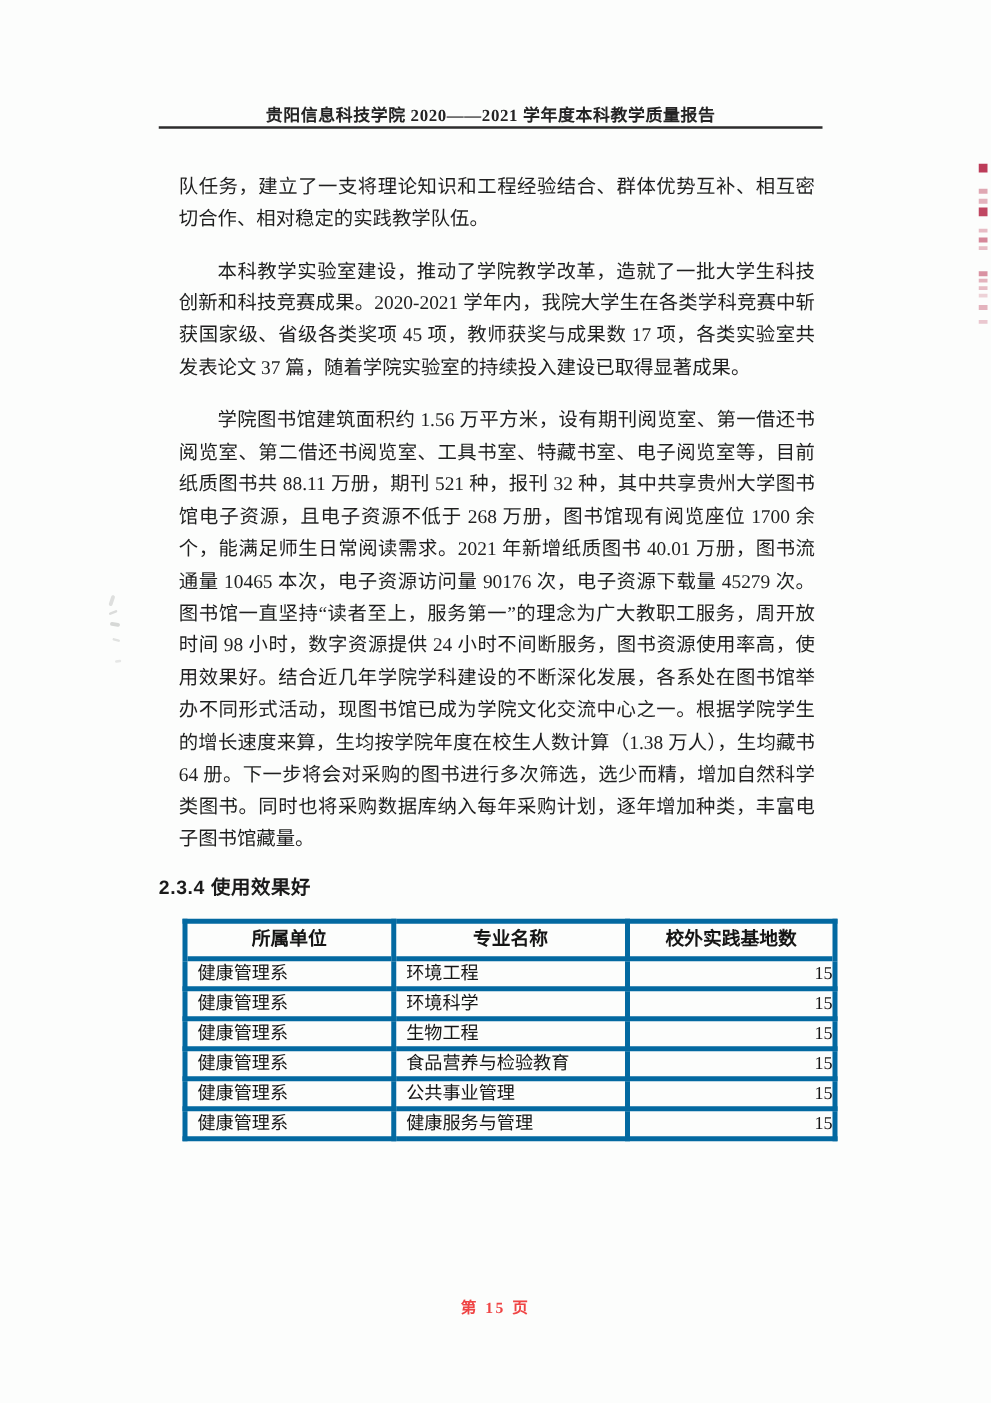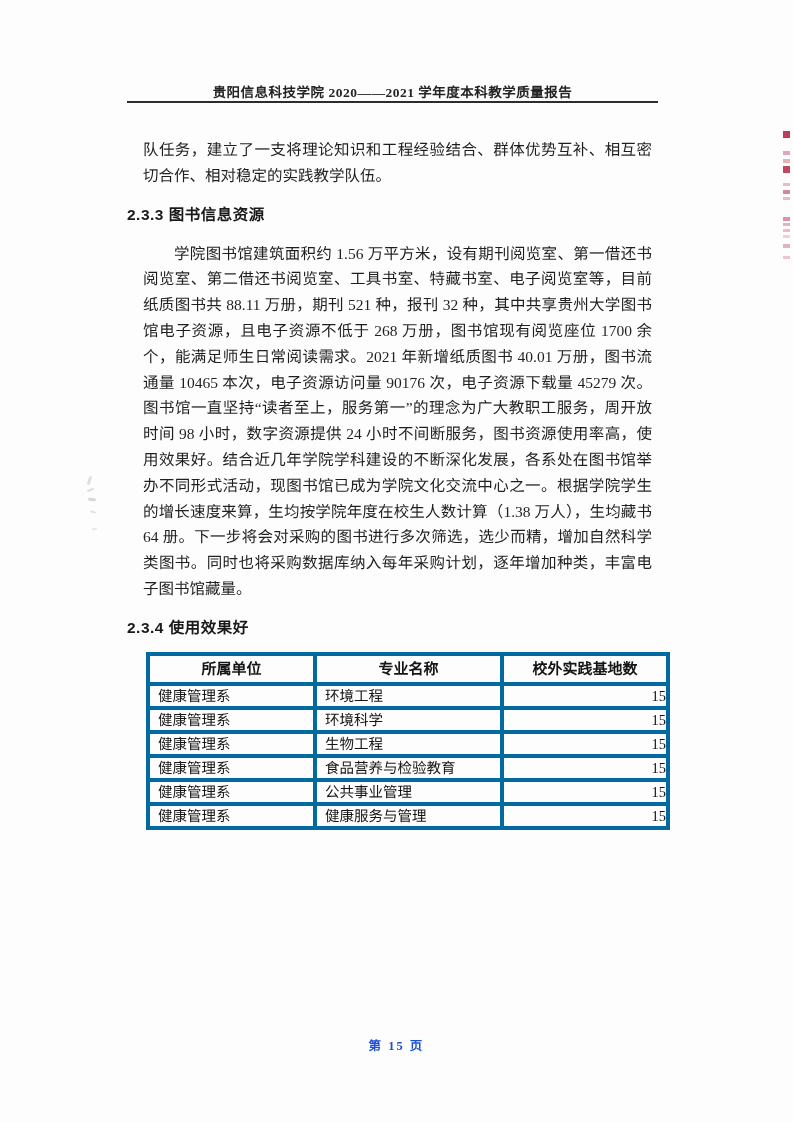--- a/index.html
+++ b/index.html
@@ -56,41 +56,41 @@
     font-weight: bold; font-size: 15px; text-align: center;
     height: 23px; padding: 0; border-bottom-width: 2px;
   }
   table.base-table td { height: 20px; padding: 0 0 0 8px; line-height: 18px; }
   table.base-table td.num { text-align: right; padding: 0; }
 
   
   .footer {
     position: absolute; top: 1035px; left: 0; width: 793px;
     text-align: center; font-size: 12.5px; font-weight: bold;
-    letter-spacing: 2px; color: #1d4ed8;
+    letter-spacing: 2px; color: #ef4444;
   }
 
   
   .red-mark { position: absolute; left: 783px; width: 7px; background: #b52747; }
   .pencil { position: absolute; background: #8f938f; border-radius: 2px; }
 </style>
 </head>
 <body>
 
 <div class="page">
 
   <div class="running-head">贵阳信息科技学院 2020——2021 学年度本科教学质量报告</div>
   <div class="head-rule"></div>
 
   <div class="content">
 
     <p>队任务，建立了一支将理论知识和工程经验结合、群体优势互补、相互密切合作、相对稳定的实践教学队伍。</p>
 
+    <p class="indent">本科教学实验室建设，推动了学院教学改革，造就了一批大学生科技创新和科技竞赛成果。2020-2021 学年内，我院大学生在各类学科竞赛中斩获国家级、省级各类奖项 45 项，教师获奖与成果数 17 项，各类实验室共发表论文 37 篇，随着学院实验室的持续投入建设已取得显著成果。</p>
 
-    <div class="sec-heading">2.3.3 图书信息资源</div>
 
     <p class="indent">学院图书馆建筑面积约 1.56 万平方米，设有期刊阅览室、第一借还书阅览室、第二借还书阅览室、工具书室、特藏书室、电子阅览室等，目前纸质图书共 88.11 万册，期刊 521 种，报刊 32 种，其中共享贵州大学图书馆电子资源，且电子资源不低于 268 万册，图书馆现有阅览座位 1700 余个，能满足师生日常阅读需求。2021 年新增纸质图书 40.01 万册，图书流通量 10465 本次，电子资源访问量 90176 次，电子资源下载量 45279 次。图书馆一直坚持“读者至上，服务第一”的理念为广大教职工服务，周开放时间 98 小时，数字资源提供 24 小时不间断服务，图书资源使用率高，使用效果好。结合近几年学院学科建设的不断深化发展，各系处在图书馆举办不同形式活动，现图书馆已成为学院文化交流中心之一。根据学院学生的增长速度来算，生均按学院年度在校生人数计算（1.38 万人），生均藏书 64 册。下一步将会对采购的图书进行多次筛选，选少而精，增加自然科学类图书。同时也将采购数据库纳入每年采购计划，逐年增加种类，丰富电子图书馆藏量。</p>
 
     <div class="sec-heading second">2.3.4 使用效果好</div>
 
 
 
     <table class="base-table">
       <colgroup>
         <col style="width:167px">

